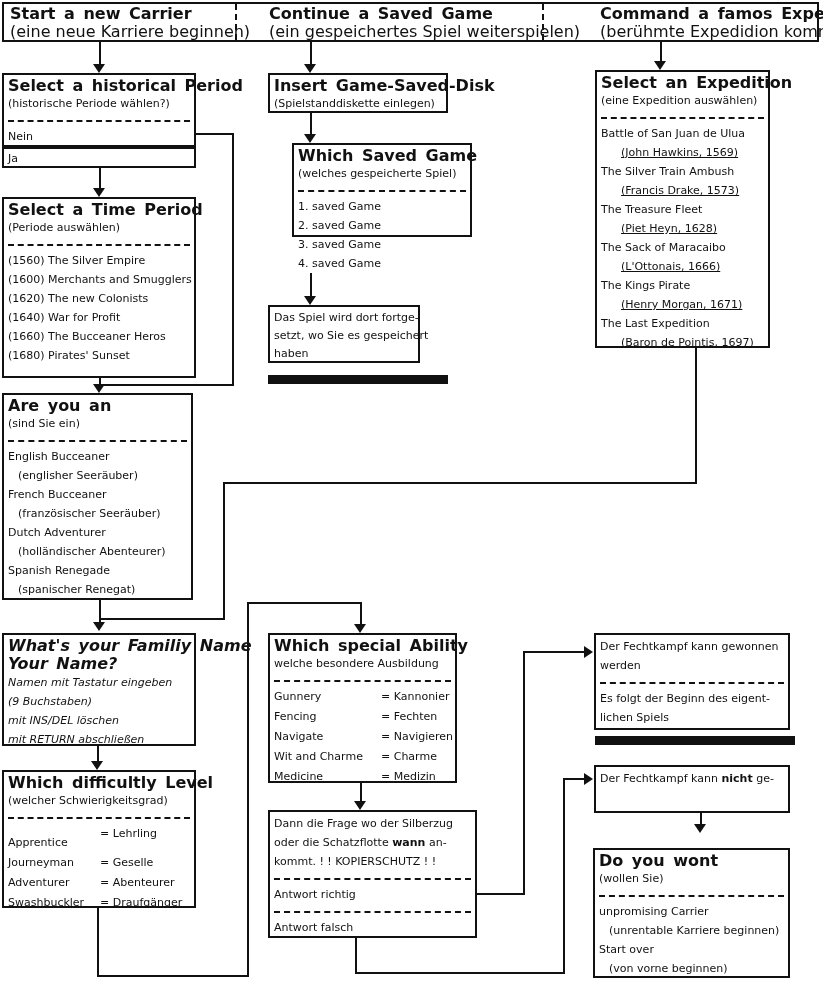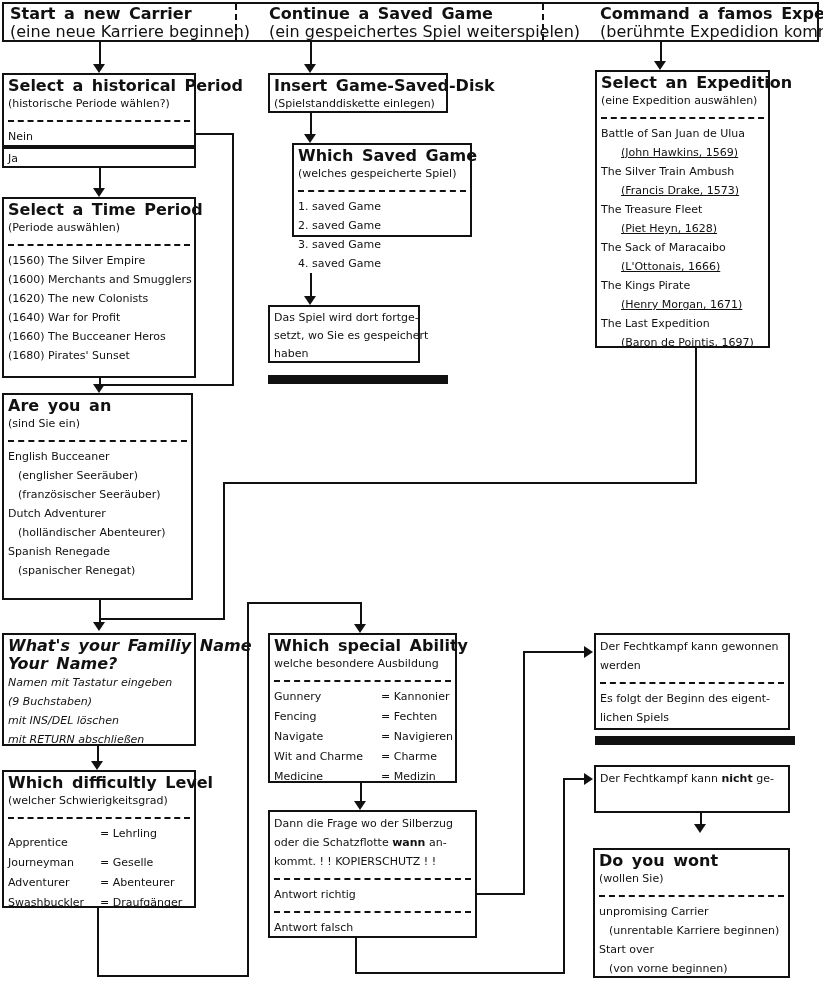--- a/index.html
+++ b/index.html
@@ -72,20 +72,21 @@
     <div class="line">(1660) The Bucceaner Heros</div>
     <div class="line">(1680) Pirates' Sunset</div>
   </div>
 
   <div class="box" style="left:2px;top:393px;width:191px;height:207px;">
     <div class="title">Are you an</div>
     <div class="sub">(sind Sie ein)</div>
     <div class="dash"></div>
     <div class="line">English Bucceaner</div>
     <div class="line ind">(englisher Seeräuber)</div>
+    <div class="line">French Bucceaner</div>
     <div class="line ind">(französischer Seeräuber)</div>
     <div class="line">Dutch Adventurer</div>
     <div class="line ind">(holländischer Abenteurer)</div>
     <div class="line">Spanish Renegade</div>
     <div class="line ind">(spanischer Renegat)</div>
   </div>
 
   <div class="box" style="left:2px;top:633px;width:194px;height:113px;font-style:italic;">
     <div class="title">What's your Familiy Name</div>
     <div class="title">Your Name?</div>

